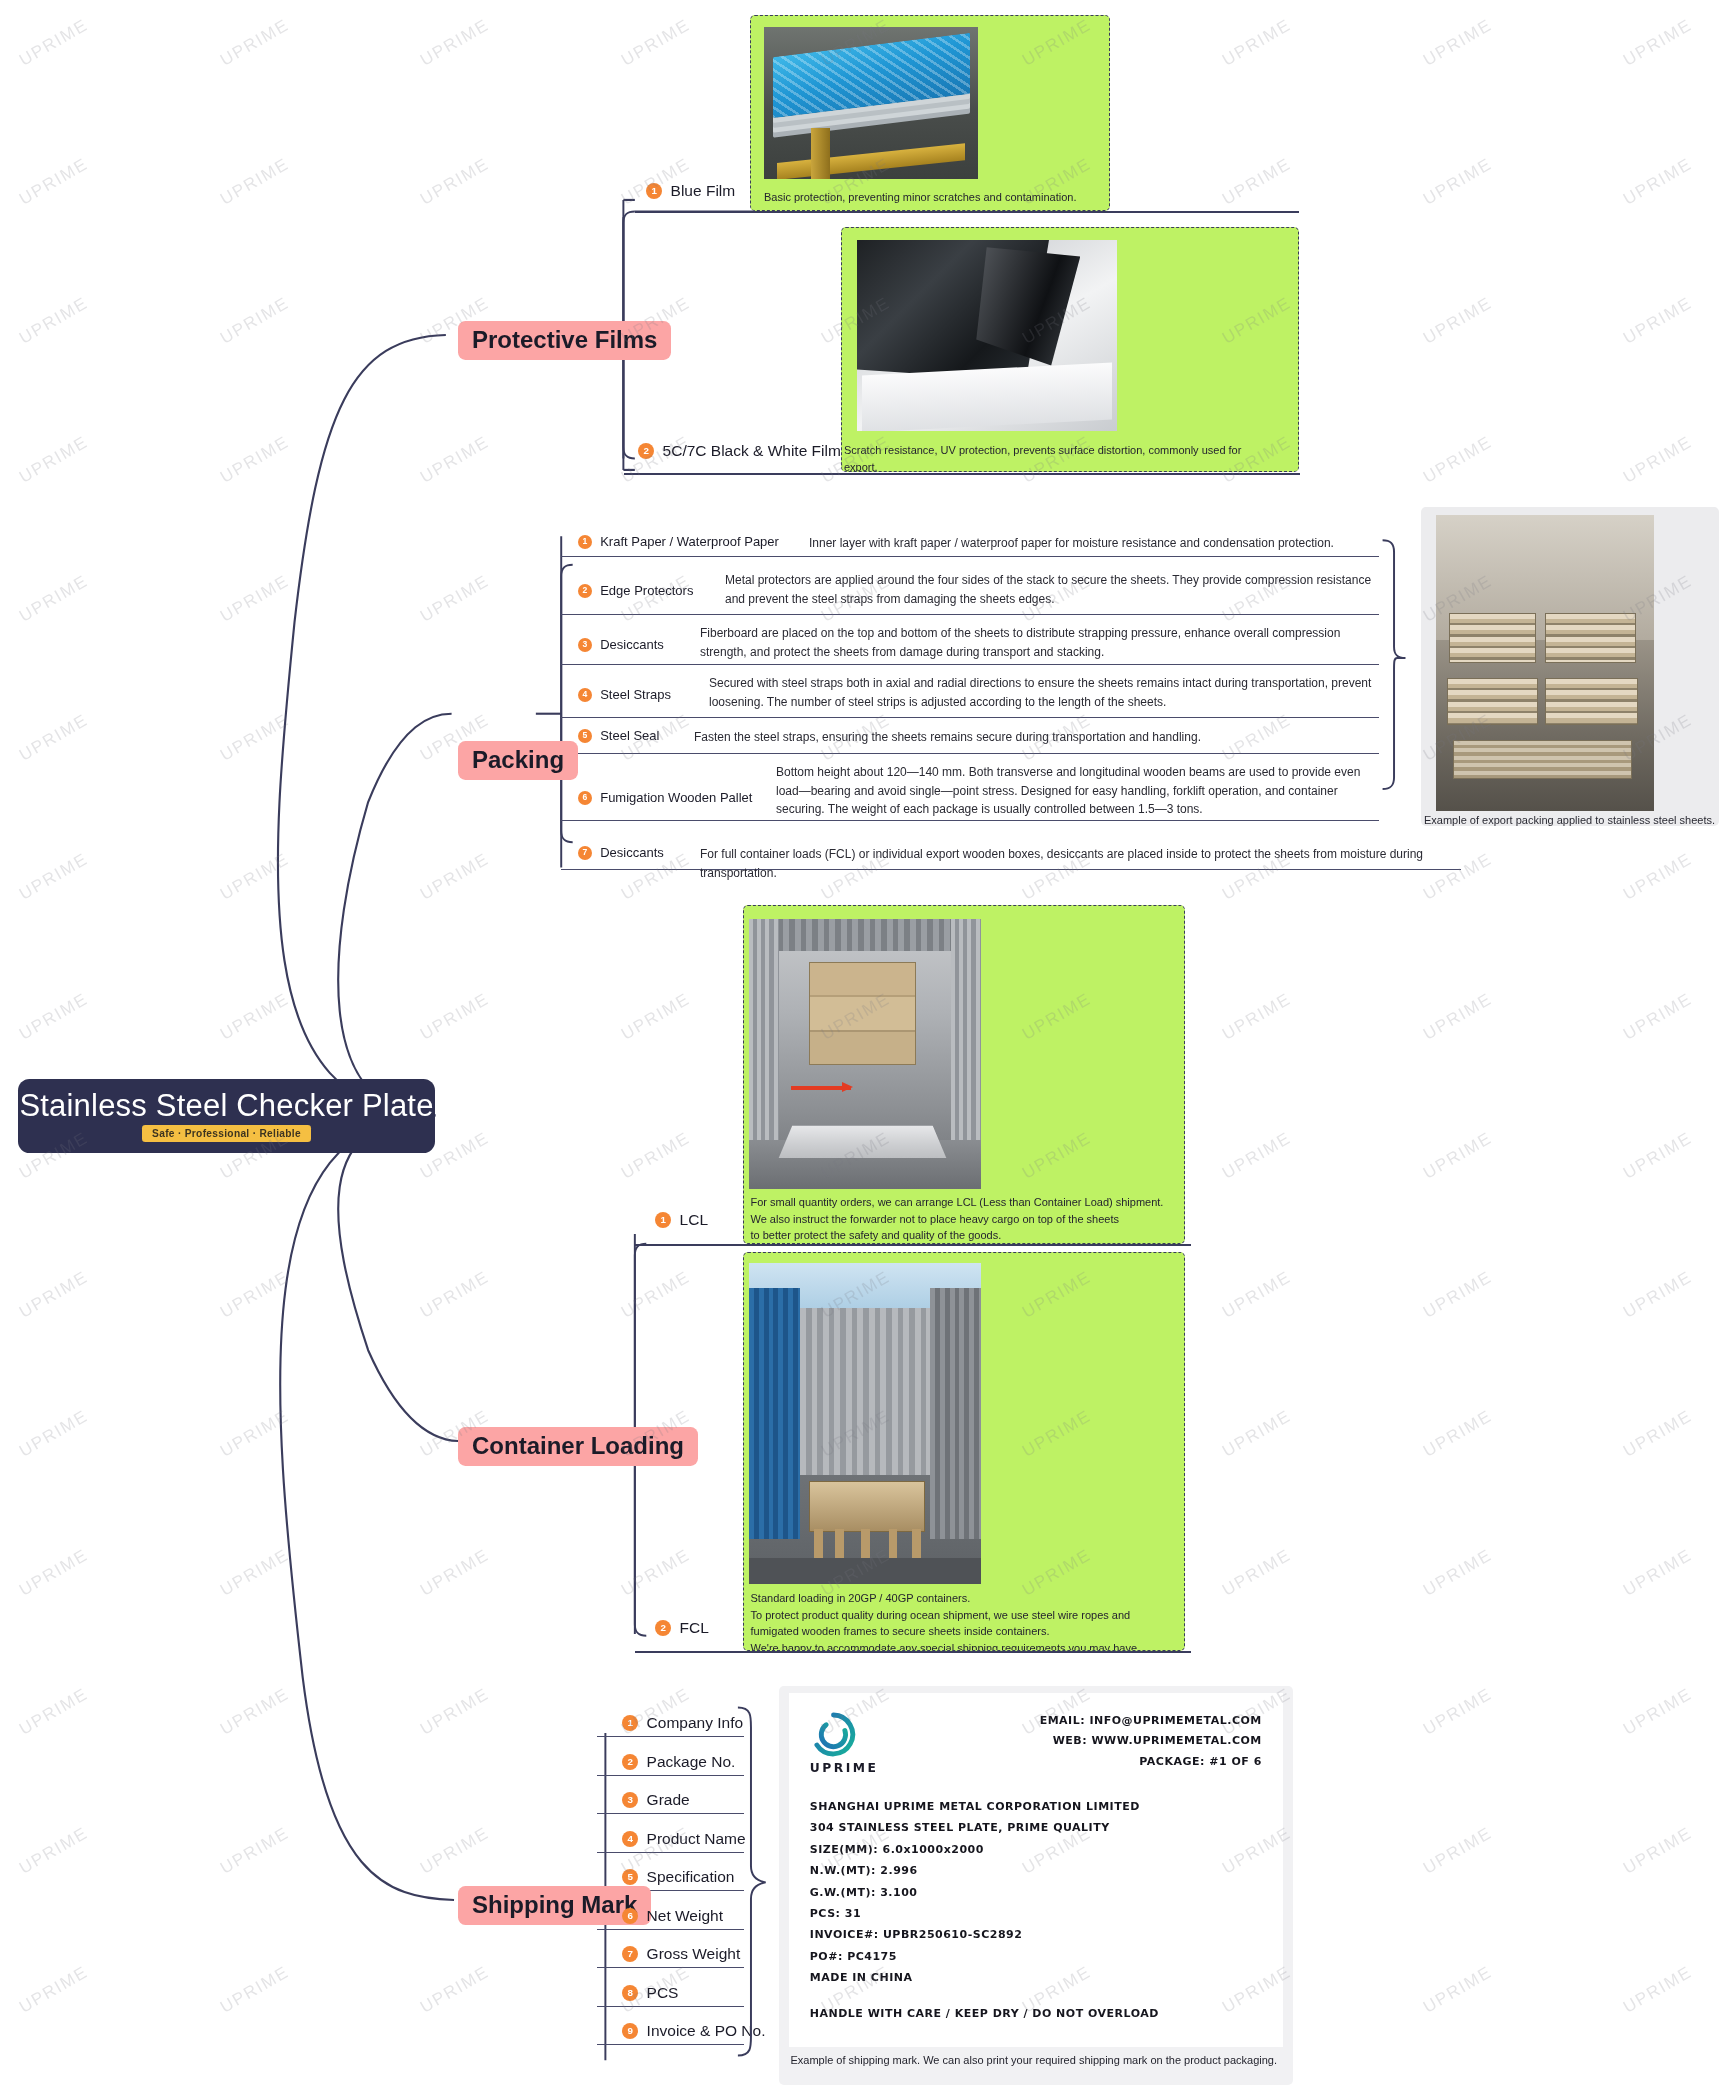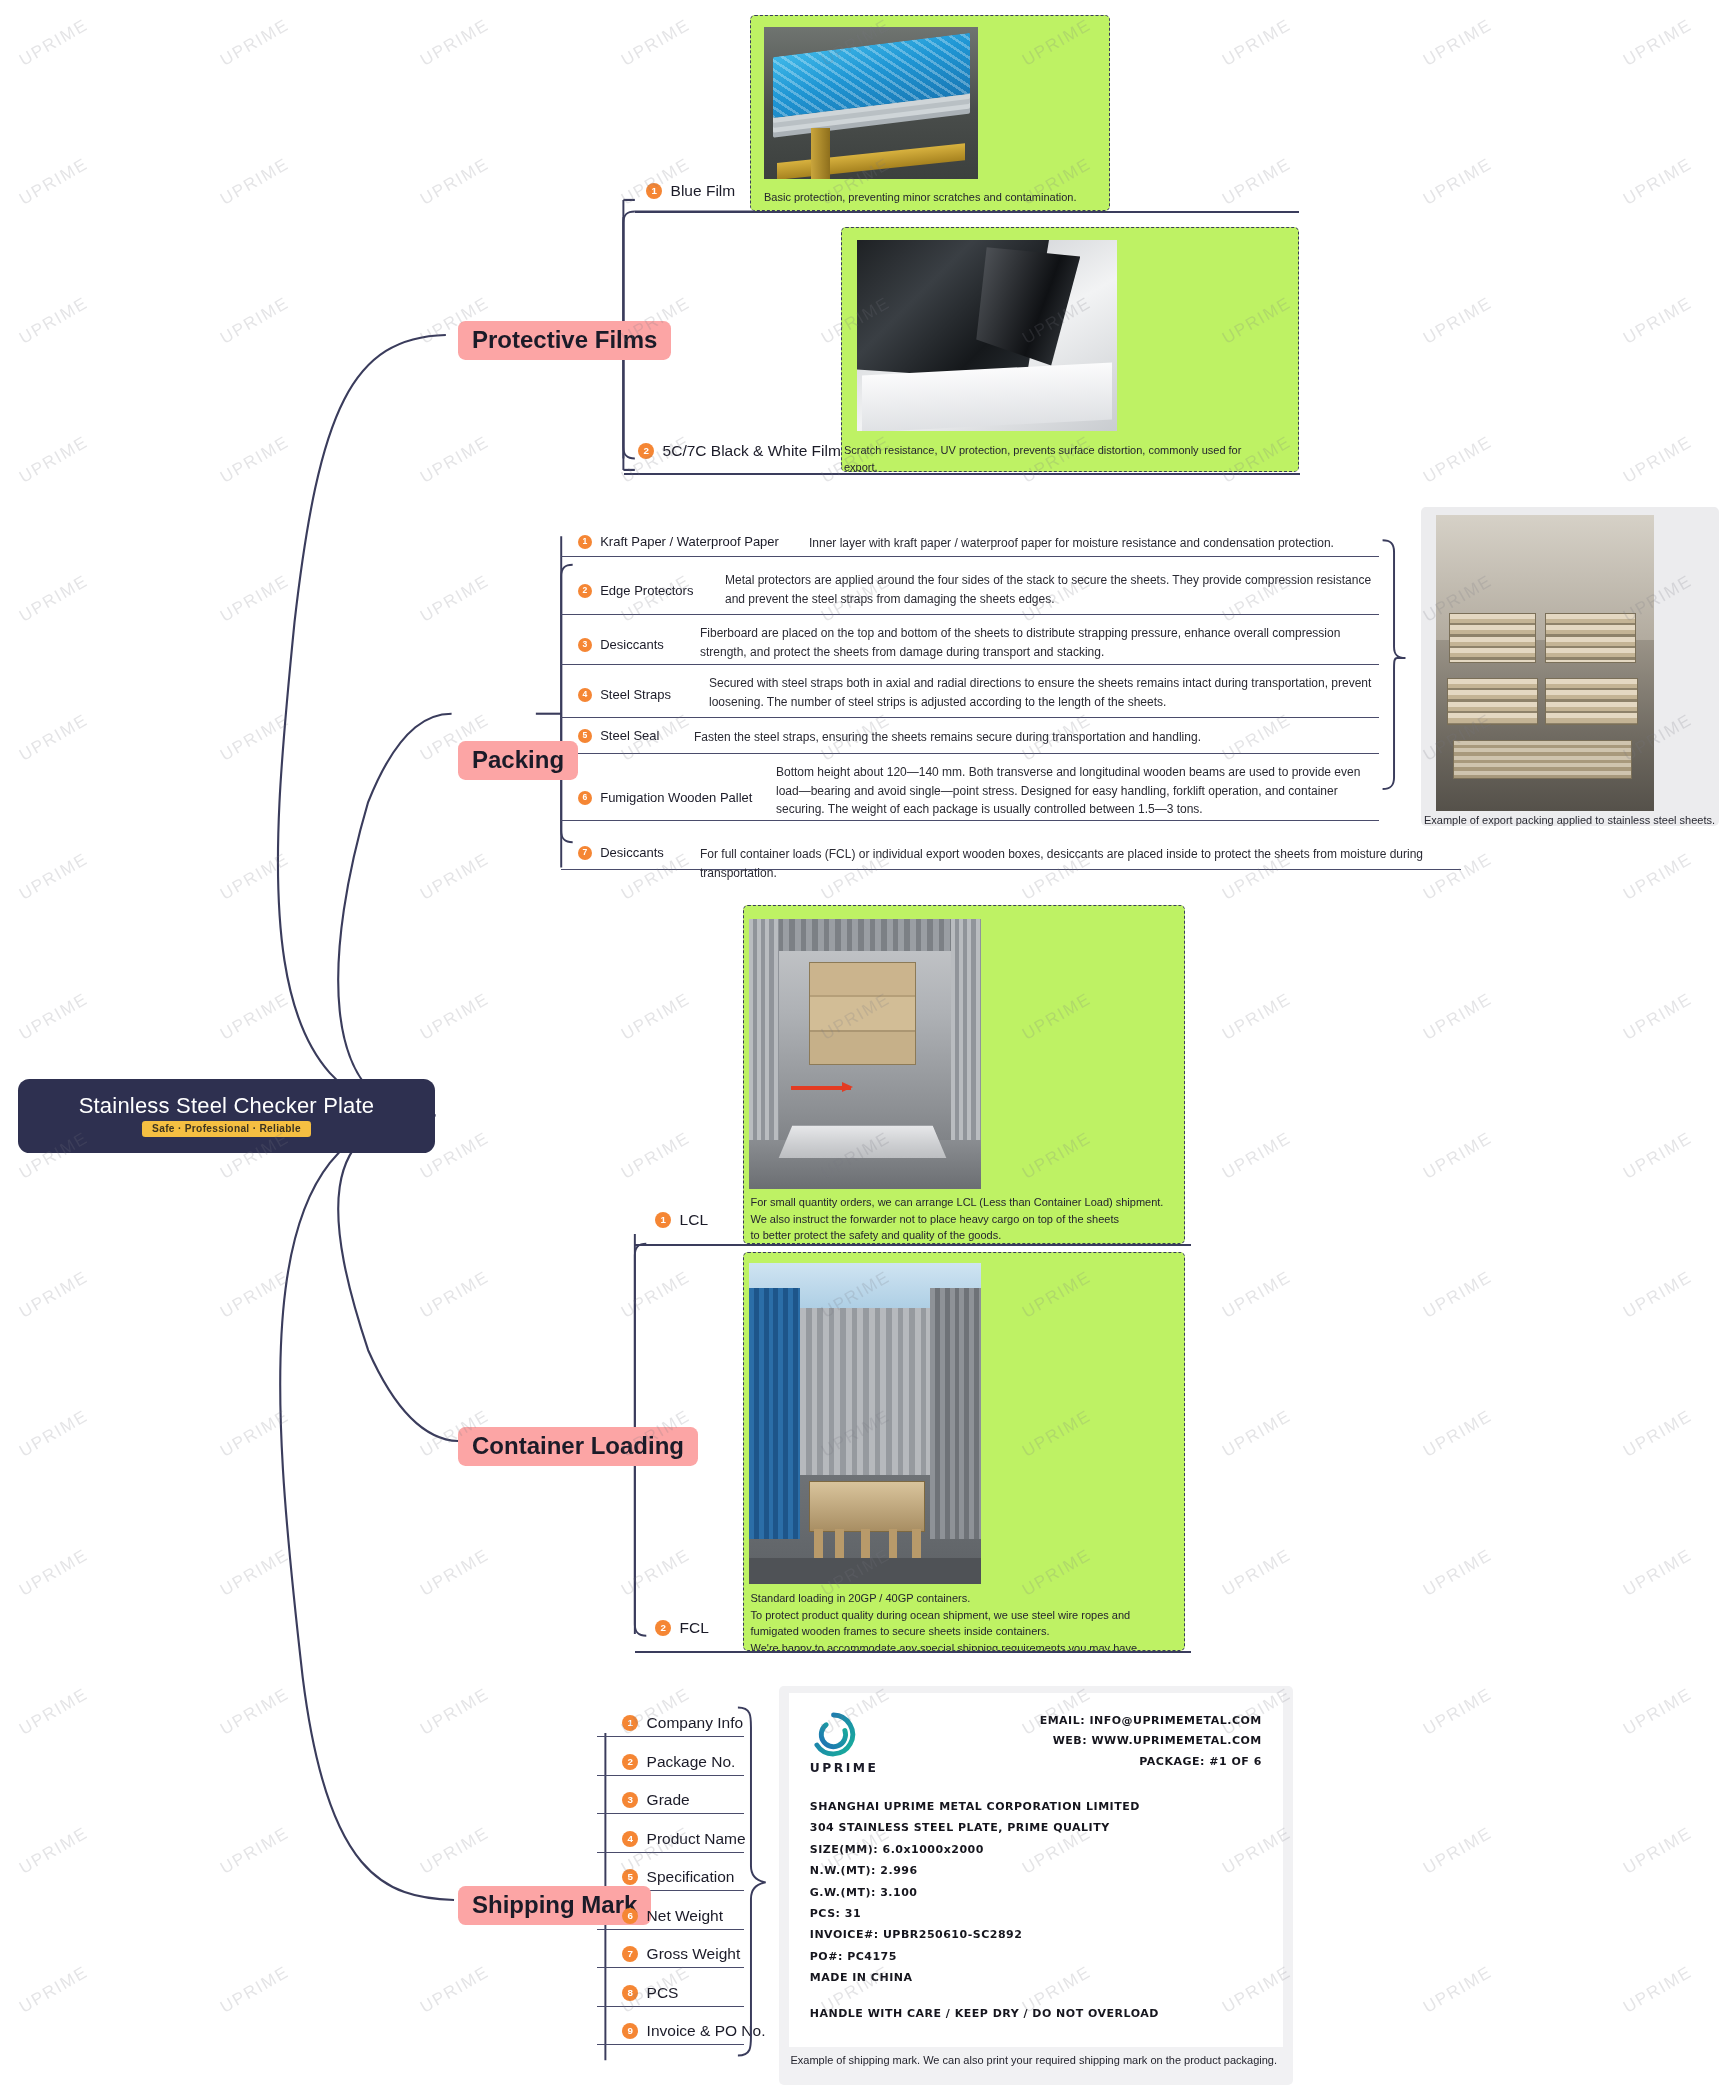--- a/index.html
+++ b/index.html
@@ -42,21 +42,21 @@
     width: 417px; height: 74px;
     background: #2e3050;
     border-radius: 11.5px;
     z-index: 4;
     display: flex; flex-direction: column;
     align-items: center; justify-content: center;
     gap: 4.1px;
   }
   #root-title {
     color: #ffffff;
-    font-size: 22px;
+    font-size: 31px;
     font-weight: 400;
     letter-spacing: 0.2px;
     line-height: 1;
   }
   #root-tag {
     background: #f5bf42;
     color: #3d3420;
     font-size: 10.2px;
     font-weight: 700;
     padding: 2.5px 9.8px 3.3px;

